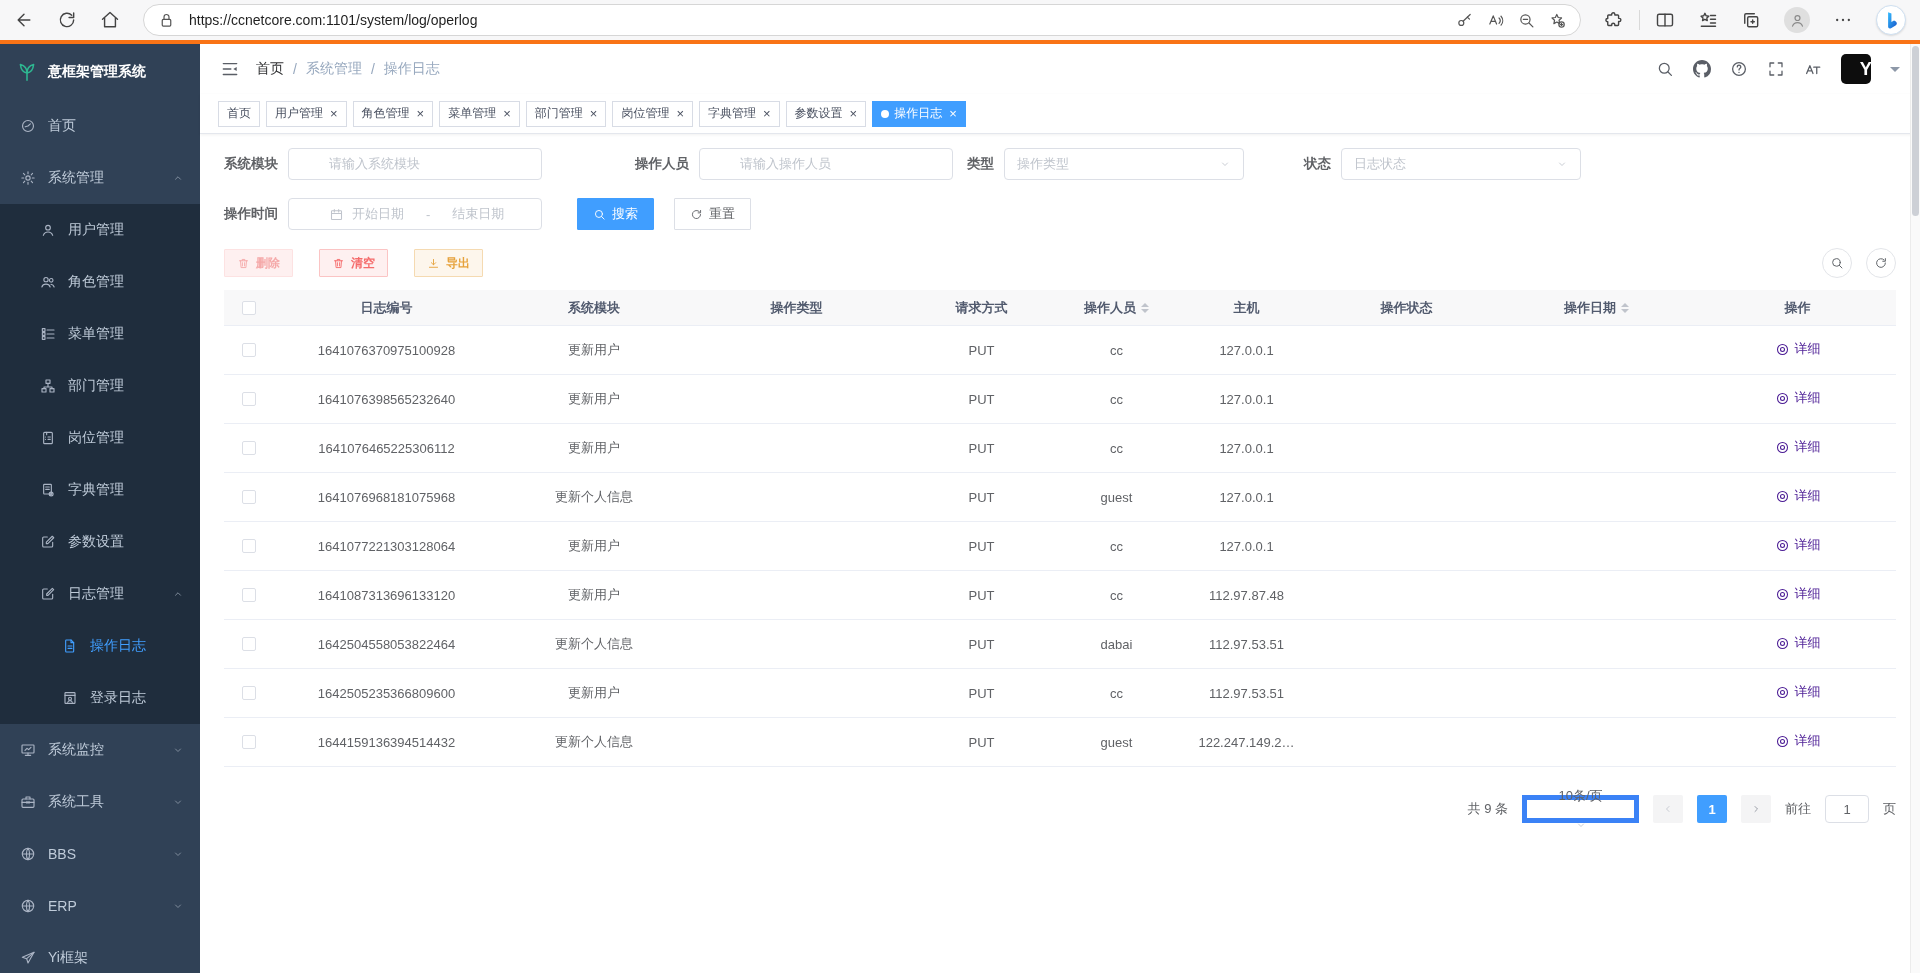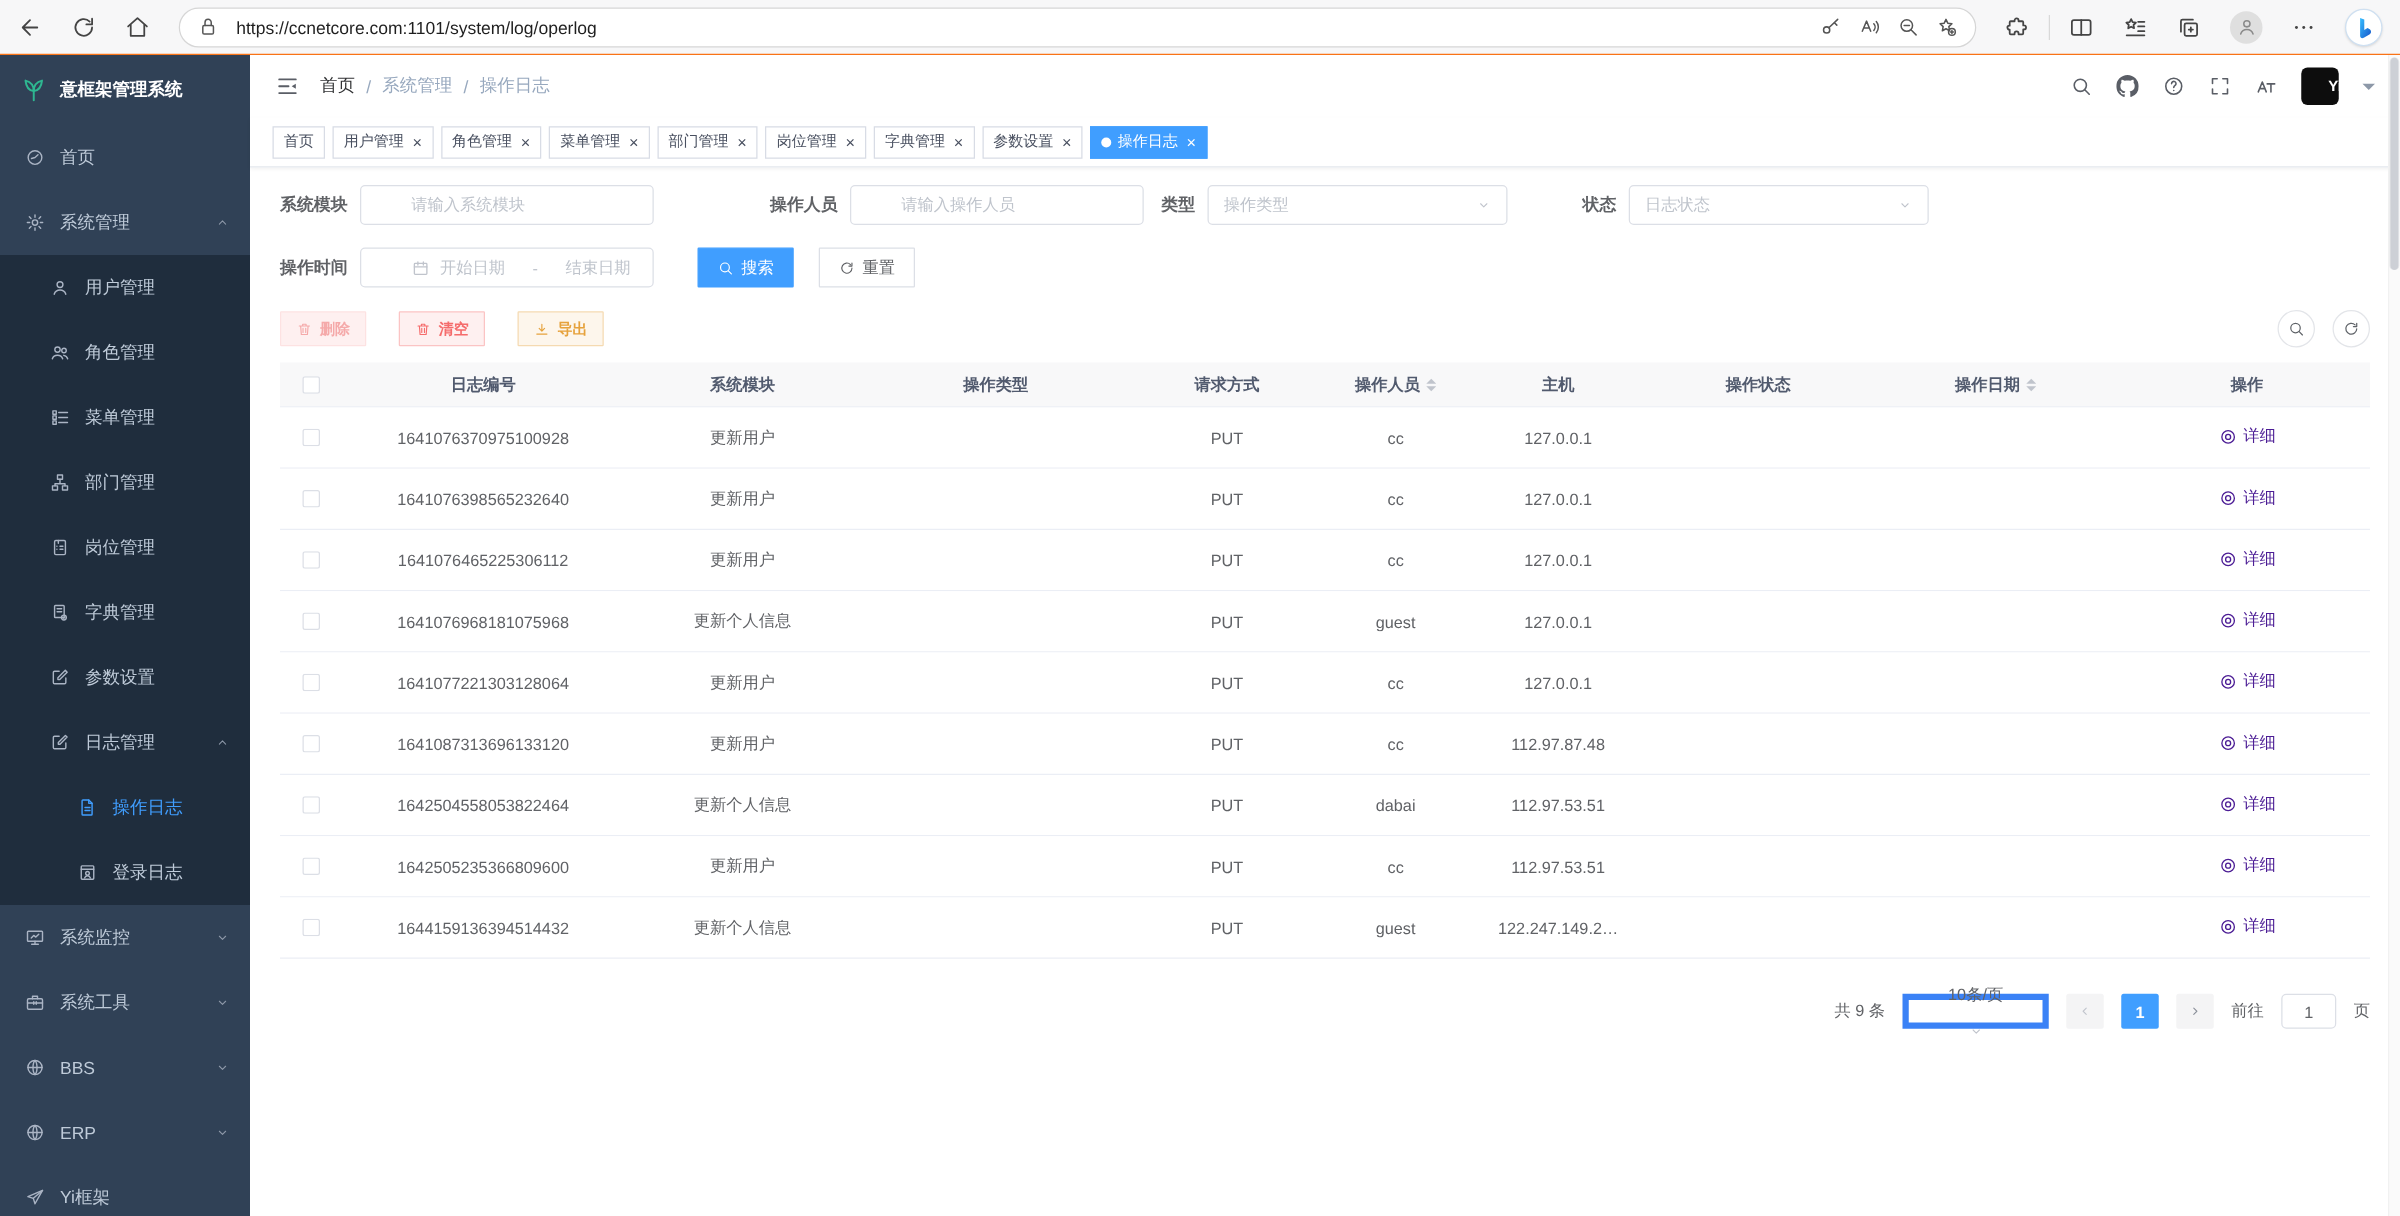--- a/index.html
+++ b/index.html
@@ -3,21 +3,21 @@
 <meta charset="utf-8">
 <style>
   * { margin:0; padding:0; box-sizing:border-box; }
   html,body { width:1920px; height:973px; overflow:hidden; background:#fff;
     font-family:"Liberation Sans","DejaVu Sans",sans-serif; }
   .ic { display:inline-flex; }
   .ic svg { width:100%; height:100%; display:block; }
 
   
   .browser-bar { height:44px; background:#f7f7f8; display:flex; align-items:center;
-    padding:0 14px; gap:23px; border-bottom:1px solid #f97316; }
+    padding:0 14px; gap:23px; border-bottom:4px solid #f97316; }
   .b-ic { width:20px; height:20px; color:#444; flex:0 0 auto; cursor:pointer; }
   .urlbar { flex:1; height:32px; background:#fff; border:1px solid #d6d6d6; border-radius:16px;
     display:flex; align-items:center; padding:0 14px; gap:14px; min-width:0; }
   .u-ic { width:17px; height:17px; color:#555; flex:0 0 auto; }
   .url-text { flex:1; font-size:14px; color:#1f1f1f; white-space:nowrap; overflow:hidden; }
   .b-divider { width:1px; height:20px; background:#d9d9d9; margin:0 -8px; }
   .avatar-circle { width:26px; height:26px; border-radius:50%; background:#dfdfdf; color:#8a8a8a;
     display:flex; align-items:center; justify-content:center; }
   .avatar-circle svg { width:17px; height:17px; }
   .bing { width:30px; height:30px; border-radius:50%; background:#fff; border:1px solid #cfe0f1;
@@ -43,40 +43,40 @@
   
   .navbar { height:50px; display:flex; align-items:center; padding:0 20px; gap:16px; background:#fff; }
   .nav-ic { width:18px; height:18px; color:#5a5e66; cursor:pointer; }
   .fold-ic { width:20px; height:20px; color:#5a5e66; }
   .breadcrumb { font-size:14px; display:flex; align-items:center; gap:9px; }
   .bc-item { color:#97a8be; }
   .bc-item.first { color:#303133; }
   .bc-sep { color:#97a8be; }
   .nav-right { margin-left:auto; display:flex; align-items:center; gap:19px; }
   .avatar-logo { width:30px; height:30px; background:#0d0d0d; border-radius:5px; color:#fff;
-    display:flex; align-items:center; justify-content:center; font-weight:bold; font-size:12px; cursor:pointer;padding-left:24px; }
+    display:flex; align-items:center; justify-content:center; font-weight:bold; font-size:18px; cursor:pointer;padding-left:24px; }
   .caret-down { width:0; height:0; border:5px solid transparent; border-top-color:#8d98a8; margin-top:5px; cursor:pointer; }
 
   
   .tabs-bar { height:40px; display:flex; align-items:center; padding:0 18px; gap:6px; background:#fff;
     border-bottom:1px solid #e4e7ed; box-shadow:0 1px 3px rgba(0,0,0,.06); }
   .tab { height:26px; padding:0 8px; border:1px solid #d8dce5; background:#fff; color:#495060;
     font-size:12px; display:inline-flex; align-items:center; gap:5px; cursor:pointer; white-space:nowrap; }
   .tab.active { background:#409eff; border-color:#409eff; color:#fff; }
   .tab .dot { width:8px; height:8px; border-radius:50%; background:#fff; }
   .tab-close { font-size:13px; line-height:1; margin-left:2px; }
 
   
   .content { flex:1; padding:14px 24px 0; min-width:0; }
   .filter-row { display:flex; align-items:center; margin-bottom:18px; }
   .fgroup { display:flex; align-items:center; }
   .f-label { font-size:13.5px; font-weight:700; color:#606266; margin-right:10px; white-space:nowrap; }
   .f-input { height:32px; border:1px solid #dcdfe6; border-radius:4px; background:#fff;
     display:flex; align-items:center; padding:0 12px; font-size:13px; color:#606266; gap:8px; cursor:text; }
-  .w230 { width:235px;padding-left:40px; } .w240 { width:240px; justify-content:space-between; cursor:pointer; }
+  .w230 { width:254px;padding-left:40px; } .w240 { width:240px; justify-content:space-between; cursor:pointer; }
   .ph { color:#bfc4cc; }
   .sel-caret { width:12px; height:12px; color:#c0c4cc; flex:0 0 auto; }
   .cal-ic { width:15px; height:15px; color:#c0c4cc; flex:0 0 auto; }
   .range-sep { color:#bfc4cc; margin:0 14px; }
   .g1 { margin-right:93px; } .g2 { margin-right:14px; } .g3 { margin-right:60px; }
   .btn { height:32px; border-radius:1px; font-size:13px; display:inline-flex; align-items:center; gap:6px;
     padding:0 15px; cursor:pointer; border:1px solid #dcdfe6; background:#fff; color:#606266; }
   .btn .ic { width:13px; height:13px; }
   .btn-primary { background:#409eff; border-color:#409eff; color:#fff; margin-left:35px; }
   .btn-reset { margin-left:20px; }

